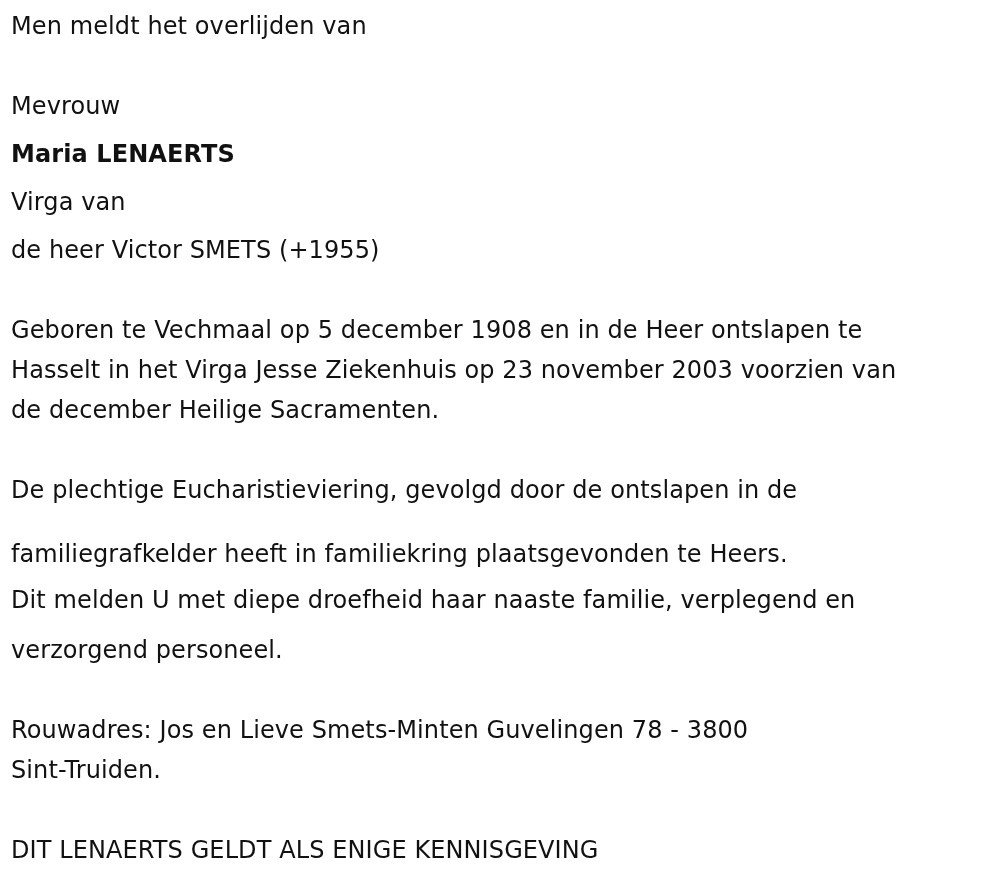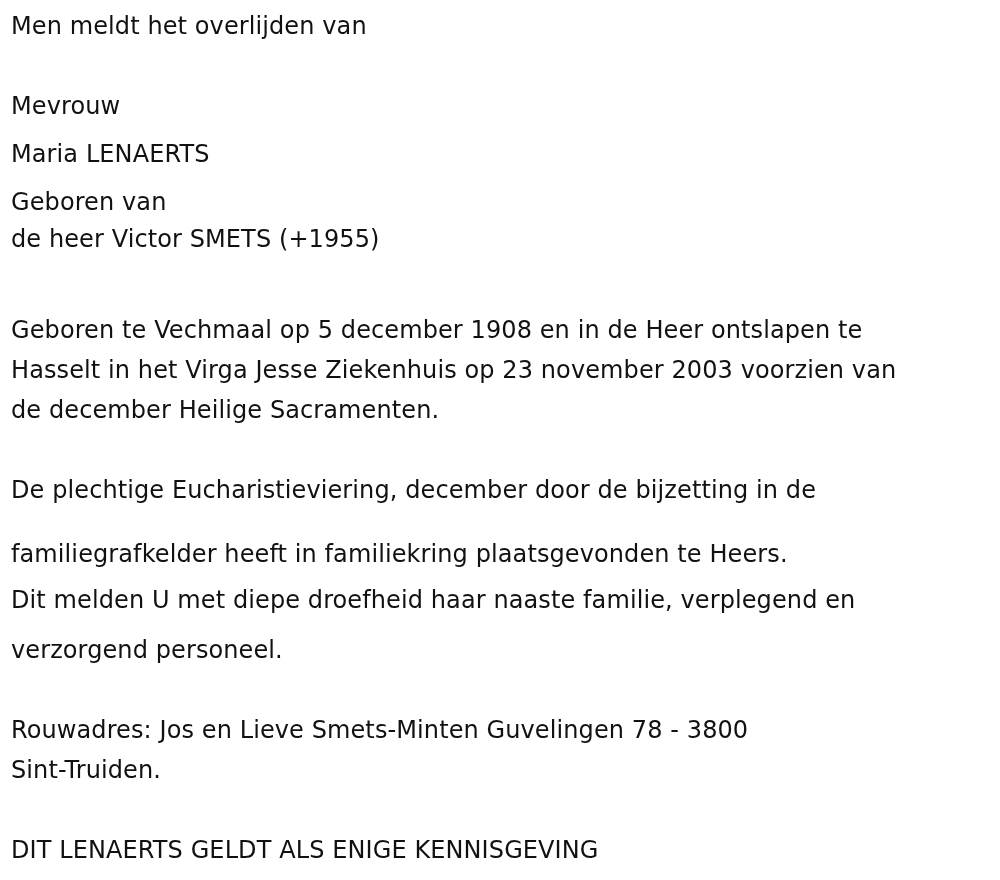--- a/index.html
+++ b/index.html
@@ -24,42 +24,42 @@
     }
     .line {
       position: absolute;
       left: 0;
       white-space: nowrap;
       line-height: 40px;
       height: 40px;
       letter-spacing: 0.1px;
     }
     .bold {
-      font-weight: normal;
+      font-weight: bold;
     }
   </style>
 </head>
 <body>
 
 <div class="doc">
   <div class="line" style="top:6px">Men meldt het overlijden van</div>
 
   <div class="line" style="top:86px">Mevrouw</div>
   <div class="line bold" style="top:134px">Maria LENAERTS</div>
-  <div class="line" style="top:182px">Geboren van</div>
-  <div class="line" style="top:219px">de heer Victor SMETS (+1955)</div>
+  <div class="line" style="top:182px">Virga van</div>
+  <div class="line" style="top:230px">de heer Victor SMETS (+1955)</div>
 
   <div>
     <div class="line" style="top:310px">Geboren te Vechmaal op 5 december 1908 en in de Heer ontslapen te</div>
     <div class="line" style="top:350px">Hasselt in het Virga Jesse Ziekenhuis op 23 november 2003 voorzien van</div>
     <div class="line" style="top:390px">de december Heilige Sacramenten.</div>
   </div>
 
   <div>
-    <div class="line" style="top:470px">De plechtige Eucharistieviering, december door de bijzetting in de</div>
+    <div class="line" style="top:470px">De plechtige Eucharistieviering, gevolgd door de ontslapen in de</div>
     <div class="line" style="top:534px">familiegrafkelder heeft in familiekring plaatsgevonden te Heers.</div>
   </div>
 
   <div>
     <div class="line" style="top:580px">Dit melden U met diepe droefheid haar naaste familie, verplegend en</div>
     <div class="line" style="top:630px">verzorgend personeel.</div>
   </div>
 
   <div>
     <div class="line" style="top:710px">Rouwadres: Jos en Lieve Smets-Minten Guvelingen 78 - 3800</div>

